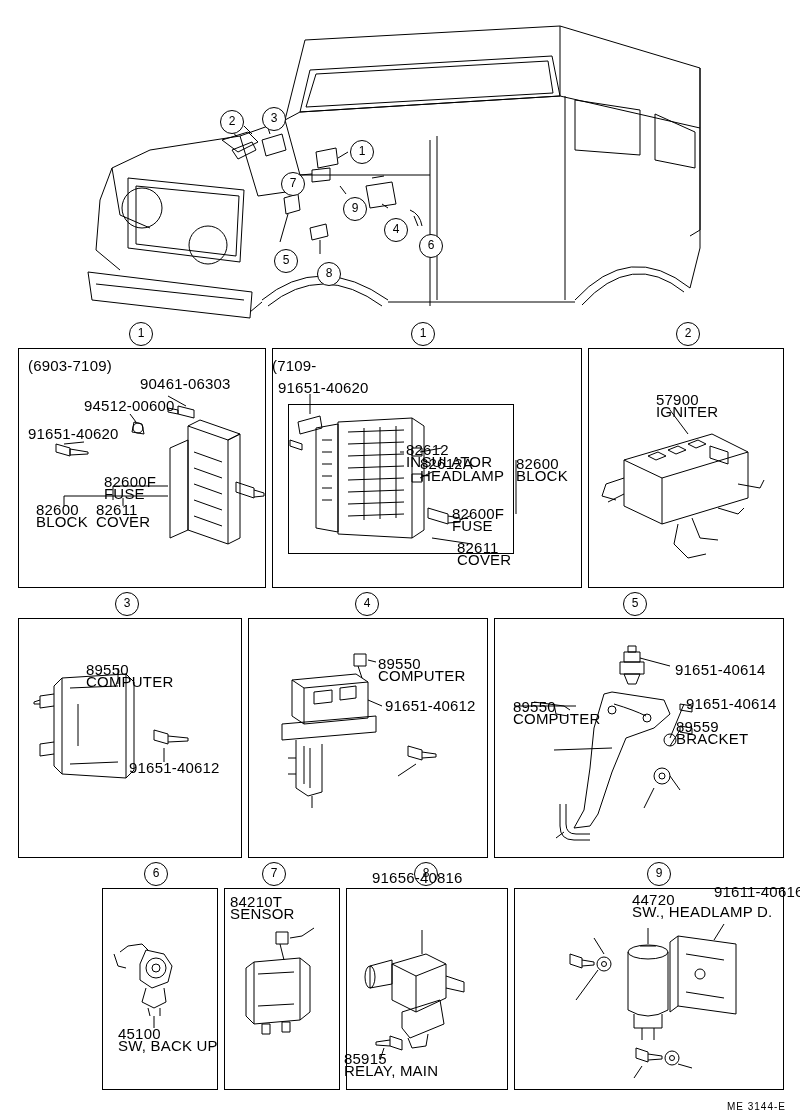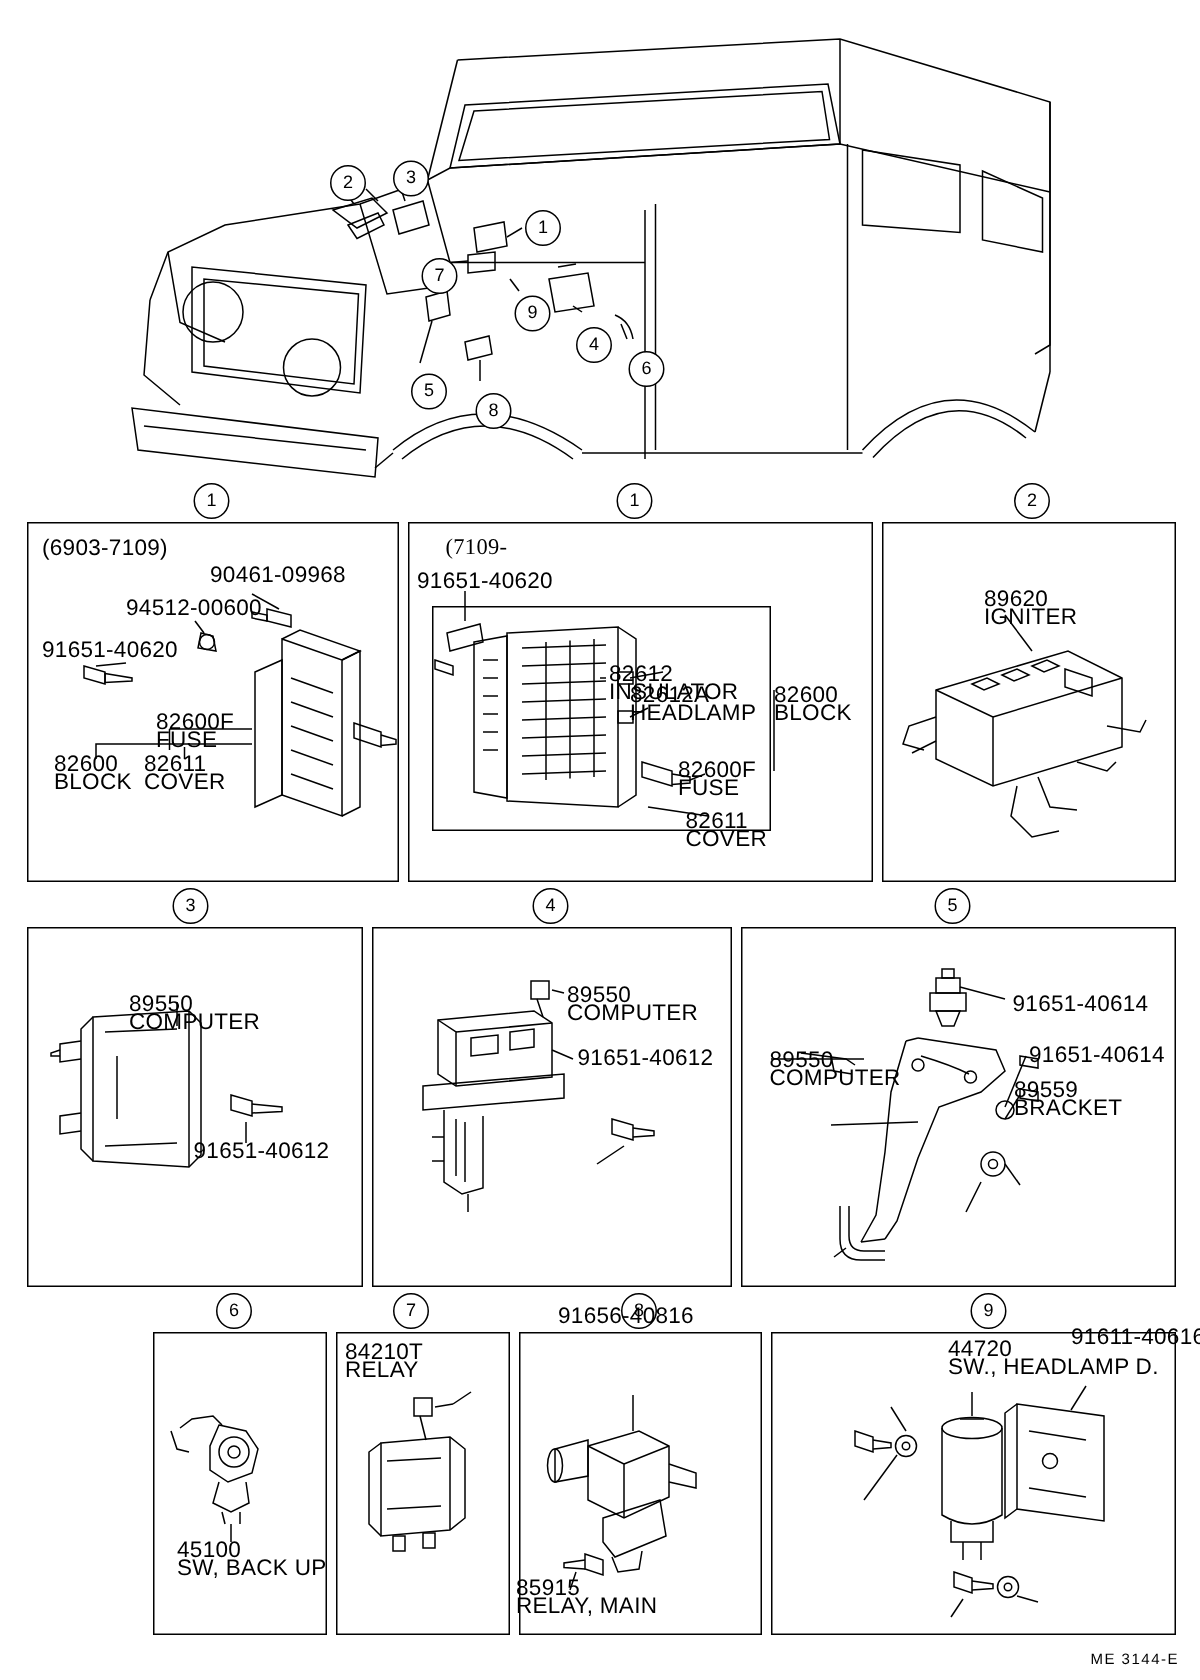--- a/index.html
+++ b/index.html
@@ -138,32 +138,32 @@
     <path class="ln" d="M52 101 L70 104 L70 106 L52 107 Z"></path>
 
     <path class="ln" d="M150 48 L168 58"></path>
     <path class="ln" d="M112 66 L118 74"></path>
     <path class="ln" d="M66 94 L46 96"></path>
     <path class="ln" d="M95 138 L150 138"></path>
     <path class="ln" d="M95 138 L95 152"></path>
     <path class="ln" d="M46 158 L46 148 L150 148"></path>
     <path class="ln" d="M105 158 L105 150"></path>
   </svg>
-  <div class="lbl" style="left:140px;top:378px;">90461-09968</div>
+  <div class="lbl" style="left:140px;top:378px;">90461-06303</div>
   <div class="lbl" style="left:84px;top:400px;">94512-00600</div>
   <div class="lbl" style="left:28px;top:428px;">91651-40620</div>
   <div class="lbl" style="left:104px;top:476px;">82600F
 FUSE</div>
   <div class="lbl" style="left:36px;top:504px;">82600
 BLOCK</div>
   <div class="lbl" style="left:96px;top:504px;">82611
 COVER</div>
 
   <div class="box" style="left:272px;top:348px;width:308px;height:238px;"></div>
-  <div class="lbl" style="left:297px;top:360px;font-family:Liberation Serif, serif;">(7109-</div>
+  <div class="lbl" style="left:272px;top:360px;">(7109-</div>
   <div class="innerbox" style="left:288px;top:404px;width:224px;height:148px;"></div>
   <svg width="308" height="238" style="left:272px;top:348px;">
 
     <path class="ln" d="M66 74 L140 70 L140 190 L66 186 Z"></path>
     <path class="ln" d="M140 70 L152 78 L152 182 L140 190"></path>
 
     <path class="ln" d="M76 84 L132 82"></path>
     <path class="ln" d="M76 96 L132 94"></path>
     <path class="ln" d="M76 108 L132 106"></path>
     <path class="ln" d="M76 120 L132 118"></path>
@@ -227,21 +227,21 @@
 
     <path class="ln" d="M36 130 L18 136 L14 148 L28 152"></path>
     <path class="ln" d="M36 146 L20 154"></path>
     <path class="ln" d="M90 176 L86 196 L100 210 L118 206"></path>
     <path class="ln" d="M104 170 L112 190 L130 192"></path>
     <path class="ln" d="M130 160 L150 166 L156 160"></path>
     <path class="ln" d="M150 136 L172 140 L176 132"></path>
 
     <path class="ln" d="M82 62 L100 86"></path>
   </svg>
-  <div class="lbl" style="left:656px;top:394px;">89620
+  <div class="lbl" style="left:656px;top:394px;">57900
 IGNITER</div>
 
   <div class="circ" style="left:115px;top:592px;">3</div>
   <div class="circ" style="left:355px;top:592px;">4</div>
   <div class="circ" style="left:623px;top:592px;">5</div>
 
   <div class="box" style="left:18px;top:618px;width:222px;height:238px;"></div>
   <svg width="222" height="238" style="left:18px;top:618px;">
 
     <path class="ln" d="M44 60 L108 56 L116 64 L116 152 L108 160 L44 156 Z"></path>
@@ -381,21 +381,21 @@
     <path class="ln" d="M38 136 L46 136 L46 146 L38 146 Z"></path>
     <path class="ln" d="M58 134 L66 134 L66 144 L58 144 Z"></path>
 
     <path class="ln" d="M52 44 L64 44 L64 56 L52 56 Z"></path>
     <path class="ln" d="M56 56 L60 72"></path>
     <path class="ln" d="M66 50 L78 48"></path>
 
     <path class="ln" d="M78 48 L90 40"></path>
   </svg>
   <div class="lbl" style="left:230px;top:896px;">84210T
-RELAY</div>
+SENSOR</div>
   <div class="lbl" style="left:254px;top:1034px;"></div>
 
   <div class="box" style="left:346px;top:888px;width:160px;height:200px;"></div>
   <svg width="160" height="200" style="left:346px;top:888px;">
 
     <path class="ln" d="M46 76 L80 66 L100 76 L100 110 L70 124 L46 112 Z"></path>
     <path class="ln" d="M46 76 L70 88 L70 124"></path>
     <path class="ln" d="M70 88 L100 76"></path>
 
     <path class="ln" d="M24 78 L46 72 L46 96 L24 100 Z"></path>

